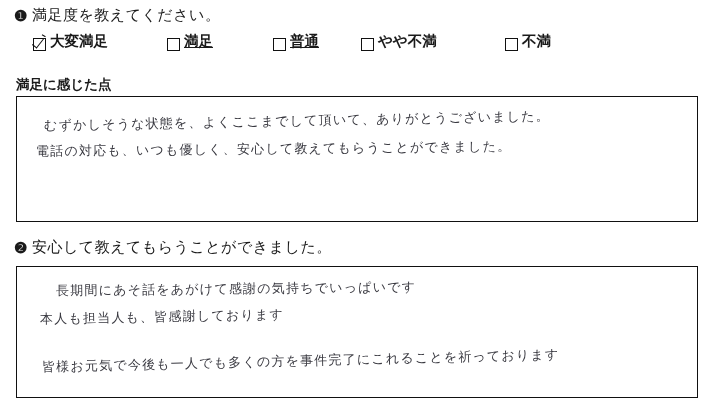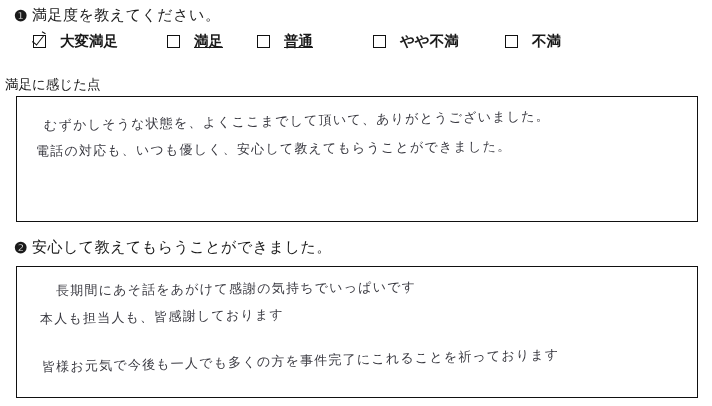--- a/index.html
+++ b/index.html
@@ -50,22 +50,22 @@
   .choices {
     position: absolute;
     left: 16px;
     top: 32px;
     width: 680px;
     height: 24px;
   }
   .choice {
     position: absolute;
     display: flex;
-    align-items: center;
-    gap: 14px;
+    align-items: flex-end;
+    gap: 4px;
     font-size: 14.5px;
     font-weight: bold;
     white-space: nowrap;
     padding-left: 17px;
   }
   .box {
     display: inline-block;
     width: 11px;
     height: 11px;
     border: 1.4px solid #111;
@@ -90,24 +90,24 @@
     top: -4px;
     width: 4px;
     height: 3px;
     border-top: 1.4px solid #111;
     transform: rotate(30deg);
   }
 
   
   .sub-label {
     position: absolute;
-    left: 5px;
+    left: 16px;
     top: 76px;
     font-size: 13.5px;
-    font-weight: normal;
+    font-weight: bold;
   }
 
   
   .answer-box {
     position: absolute;
     border: 1.6px solid #111;
     background: #ffffff;
     box-sizing: border-box;
   }
   #box1 { left: 16px; top: 96px; width: 682px; height: 126px; }
@@ -148,25 +148,25 @@
 
   <div class="choices">
     <div class="choice" style="left:0px;">
       <span class="box checked"></span>
       <span>大変満足</span>
     </div>
     <div class="choice" style="left:134px;text-decoration:underline;">
       <span class="box"></span>
       <span>満足</span>
     </div>
-    <div class="choice" style="left:224px;text-decoration:underline;">
+    <div class="choice" style="left:240px;text-decoration:underline;">
       <span class="box"></span>
       <span>普通</span>
     </div>
-    <div class="choice" style="left:340px;">
+    <div class="choice" style="left:328px;">
       <span class="box"></span>
       <span>やや不満</span>
     </div>
     <div class="choice" style="left:472px;">
       <span class="box"></span>
       <span>不満</span>
     </div>
   </div>
 
   <div class="sub-label">満足に感じた点</div>

